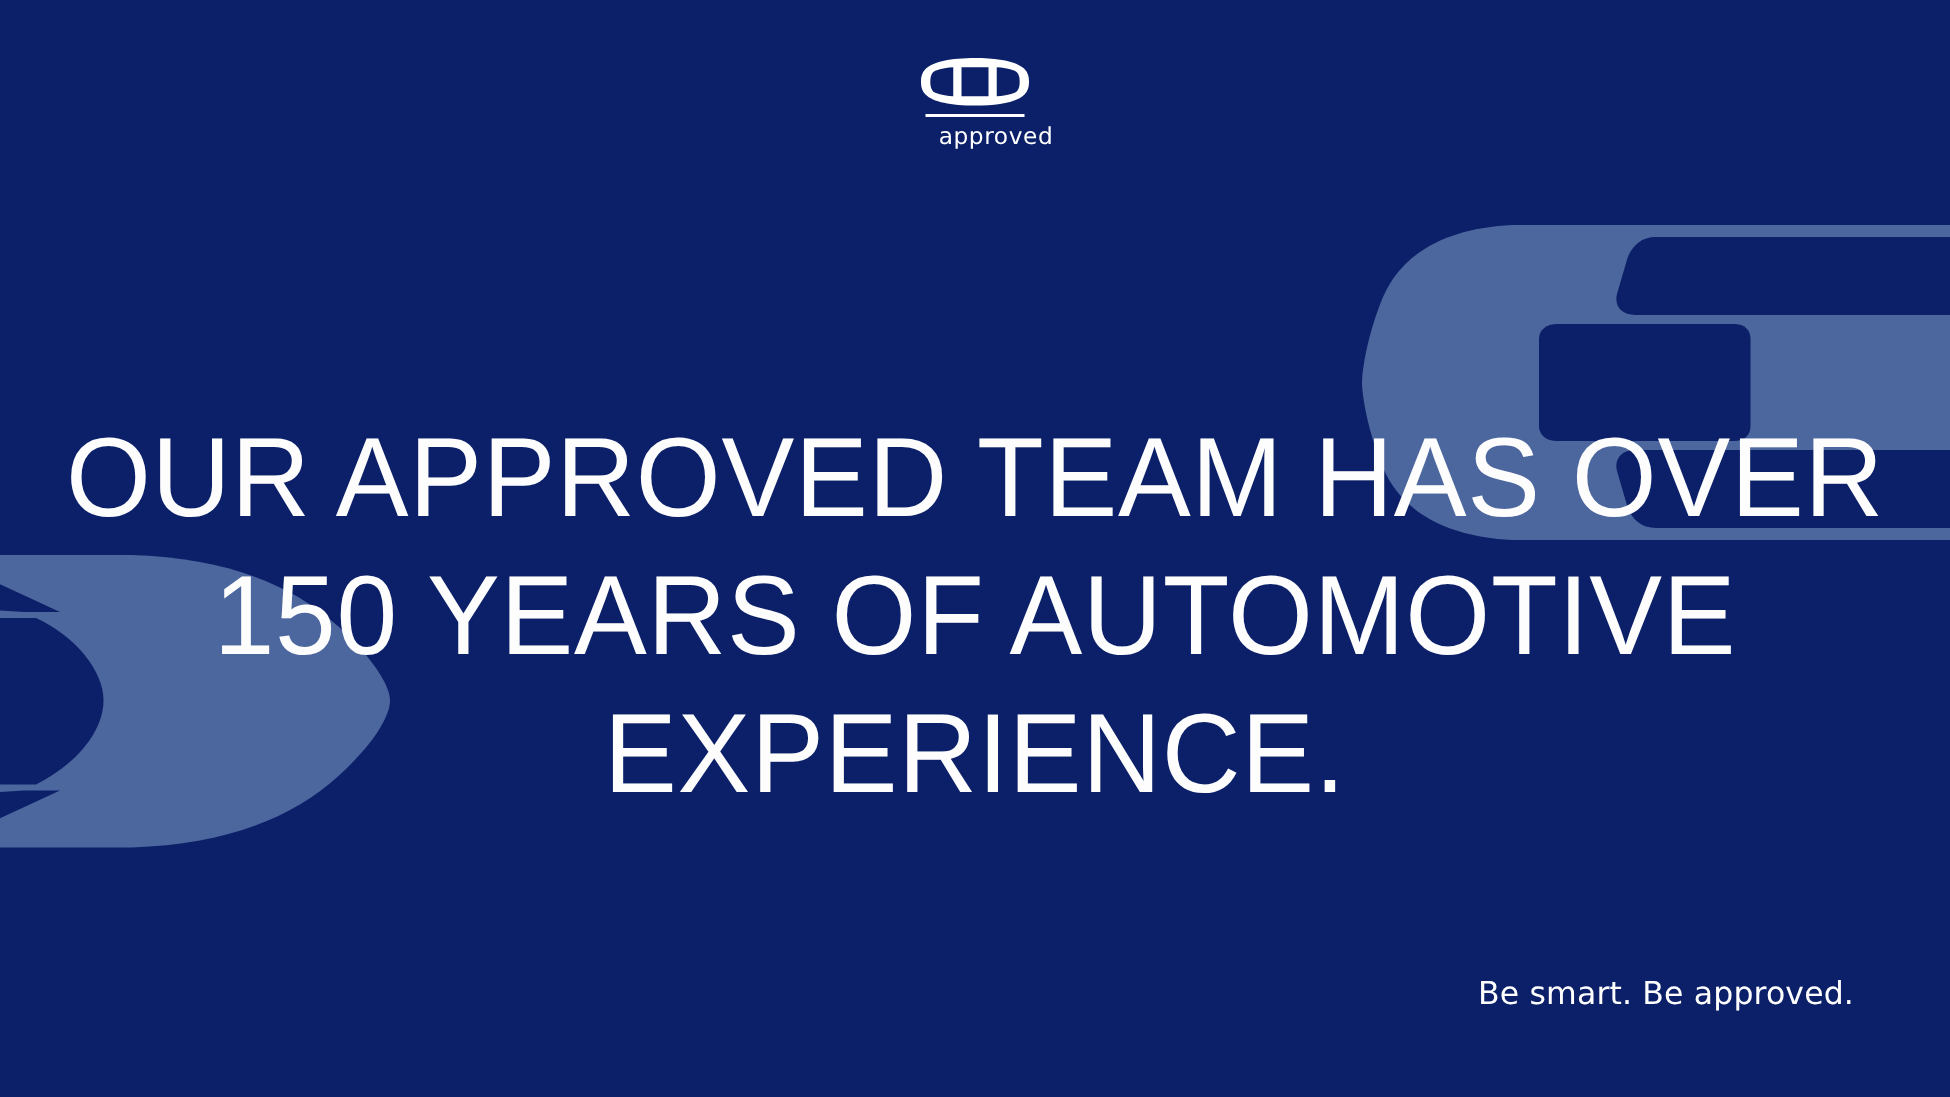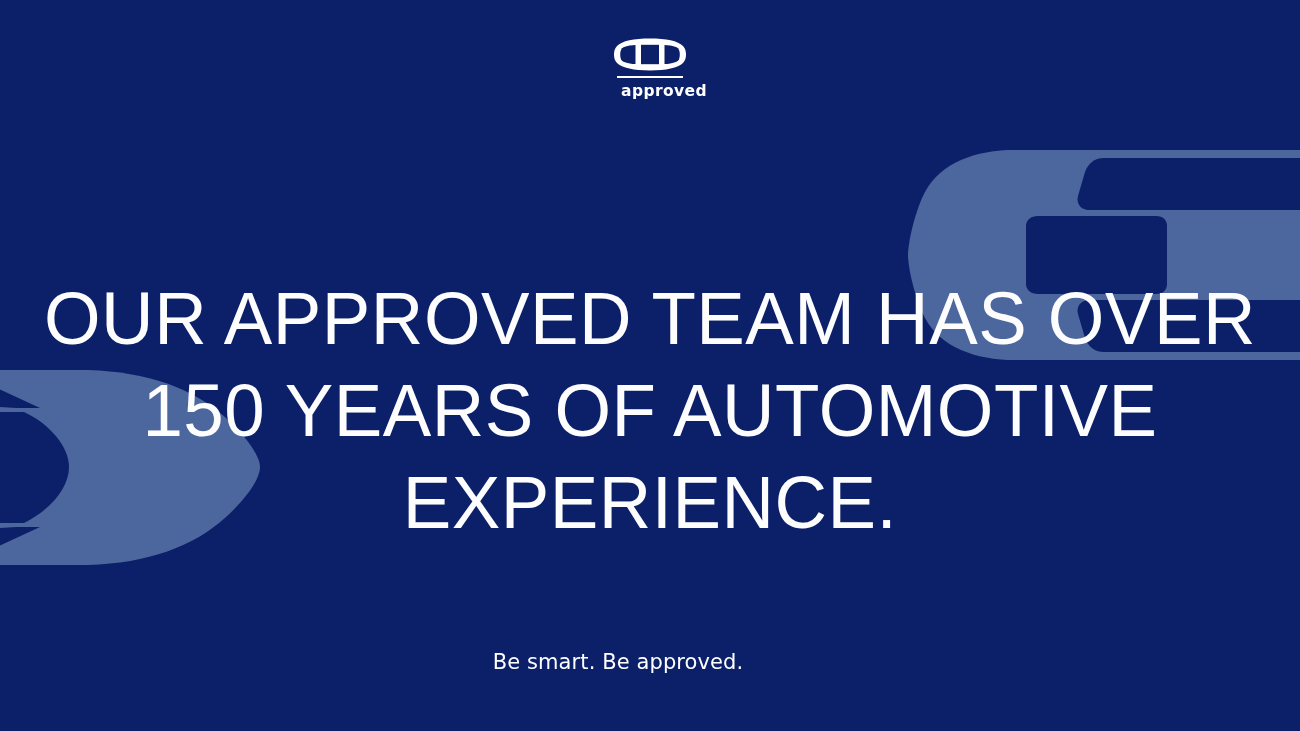--- a/index.html
+++ b/index.html
@@ -59,21 +59,21 @@
     height: 2px;
     background: #ffffff;
     margin-top: 5px;
   }
   #logo-word {
     margin-top: 6px;
     color: #ffffff;
     font-size: 15.5px;
     letter-spacing: 0.4px;
     font-family: "DejaVu Sans", sans-serif;
-    font-weight: 700;
+    font-weight: 400;
     line-height: 1;
     margin-left: 28px;
   }
 
   
   #headline {
     position: absolute;
     top: 272px;
     left: 0;
     width: 1300px;
@@ -91,21 +91,21 @@
     display: block;
     white-space: nowrap;
   }
 
   
   #tagline {
     position: absolute;
     top: 652px;
     left: 0;
     width: 1236px;
-    text-align: center;
+    text-align: right;
     color: #ffffff;
     font-family: "DejaVu Sans", sans-serif;
     font-size: 21px;
     font-weight: 400;
     letter-spacing: 0.1px;
     line-height: 1;
   }
 </style>
 </head>
 <body>

